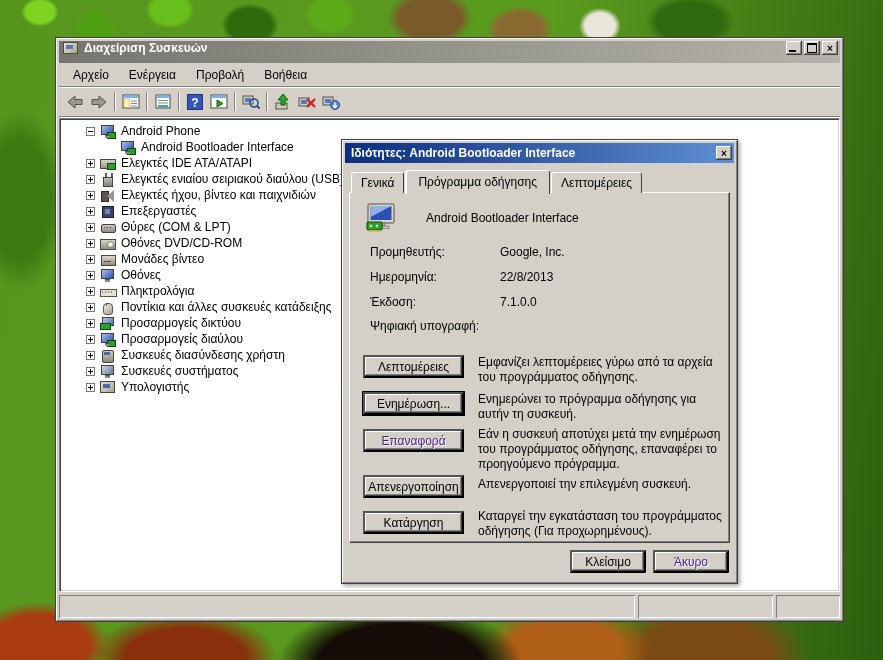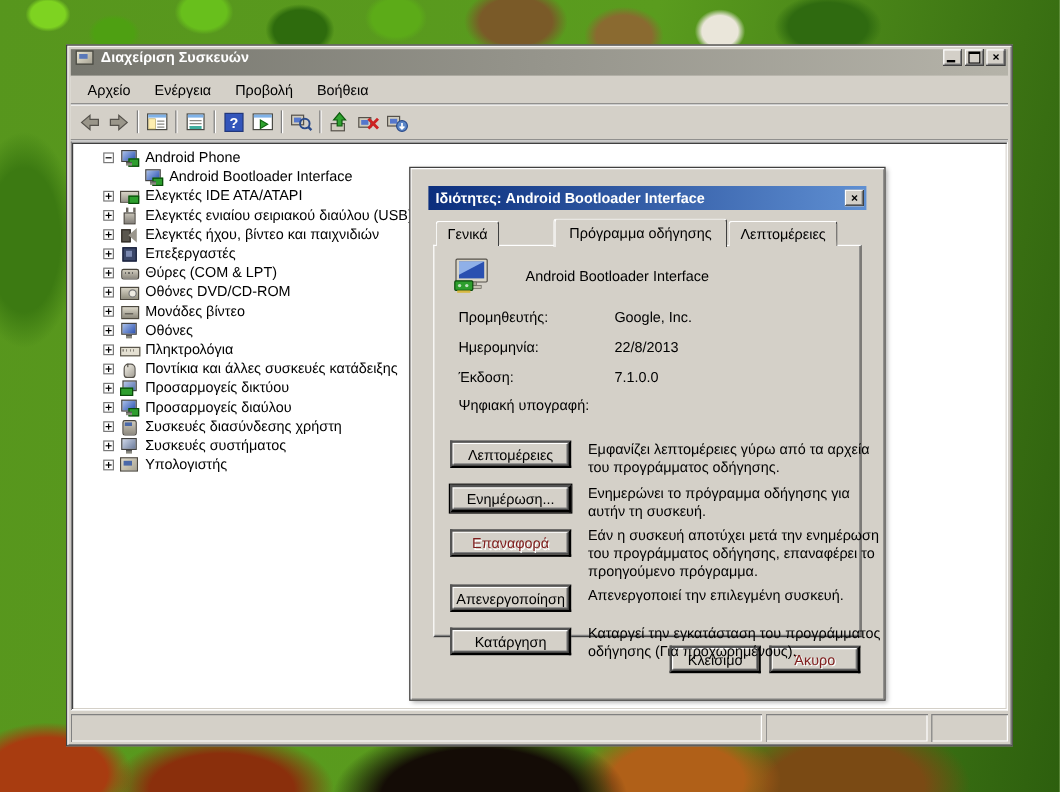--- a/index.html
+++ b/index.html
@@ -27,21 +27,21 @@
       linear-gradient(100deg,#57961d 0%,#5a9c1e 55%,#2d5f0e 100%);}
 
   
   .raised{background:#d4d0c8;border:1px solid #404040;
           box-shadow:inset 1px 1px 0 #ffffff,inset -1px -1px 0 #808080;}
   .btn{background:#d4d0c8;height:23px;display:flex;align-items:center;justify-content:center;
        font-size:12px;box-shadow:inset -1px -1px 0 #404040,inset 1px 1px 0 #fff,
        inset -2px -2px 0 #808080,inset 2px 2px 0 #d4d0c8;cursor:default;}
   .btn.default{box-shadow:0 0 0 1px #000,inset -1px -1px 0 #404040,inset 1px 1px 0 #fff,
        inset -2px -2px 0 #808080,inset 2px 2px 0 #d4d0c8;}
-  .btn.disabled{color:#7f1d1d;text-shadow:1px 1px 0 #fff;}
+  .btn.disabled{color:#4c1d95;text-shadow:1px 1px 0 #fff;}
 
   
   .main-window{position:absolute;left:55px;top:37px;width:789px;height:585px;z-index:1;
     box-sizing:border-box;padding:3px;display:flex;flex-direction:column;}
   .titlebar{height:22px;flex:none;background:linear-gradient(90deg,#76766e,#b5b3a9);
     display:flex;align-items:flex-start;padding:0 2px 0 4px;}
   .titlebar .title{color:#fff;font-weight:bold;flex:1;margin-left:5px;}
   .cap-btn{width:16px;height:14px;margin-left:2px;background:#d4d0c8;position:relative;
     box-shadow:inset -1px -1px 0 #404040,inset 1px 1px 0 #fff,inset -2px -2px 0 #808080;
     display:flex;align-items:center;justify-content:center;font-size:10px;font-weight:bold;}
@@ -127,30 +127,30 @@
   .ti-hid::before{content:"";position:absolute;left:2px;top:1px;width:10px;height:11px;
     background:linear-gradient(180deg,#cfcabc,#8e8a80);border:1px solid #46423a;border-radius:2px;}
   .ti-hid::after{content:"";position:absolute;left:4px;top:3px;width:6px;height:3px;background:#4a68a8;}
   .ti-system::before{content:"";position:absolute;left:1px;right:2px;top:0;bottom:3px;
     background:linear-gradient(135deg,#cfd8ea,#6a7a9a);border:1px solid #404040;}
   .ti-system::after{content:"";position:absolute;left:5px;right:6px;bottom:0;height:2px;
     background:#8a8a80;box-shadow:0 -1px 0 #555;}
 
   
   .dialog{position:absolute;left:341px;top:139px;width:397px;height:445px;z-index:2;
-    box-sizing:border-box;padding:15px;display:flex;flex-direction:column;
+    box-sizing:border-box;padding:3px;display:flex;flex-direction:column;
     box-shadow:inset 1px 1px 0 #ffffff,inset -1px -1px 0 #808080,2px 2px 4px rgba(0,0,0,.35);}
   .dlg-titlebar{height:20px;flex:none;background:linear-gradient(90deg,#0b2e7d,#5f8fd2);
     display:flex;align-items:center;padding:0 2px 0 6px;}
   .dlg-titlebar .title{color:#fff;font-weight:bold;flex:1;}
   .tabs{display:flex;align-items:flex-end;margin:7px 4px -1px;position:relative;z-index:3;padding-left:2px;}
   .tab{background:#d4d0c8;border-top:1px solid #fff;border-left:1px solid #fff;
     border-right:1px solid #404040;border-radius:3px 3px 0 0;padding:3px 9px 3px;margin-right:1px;position:relative;top:0;}
   .tab.active{padding:4px 12px 5px;margin-bottom:-1px;z-index:4;
-    box-shadow:inset 1px 0 0 #fff;margin-left:44px;}
+    box-shadow:inset 1px 0 0 #fff;}
   .tab-panel{flex:1;margin:0 4px;position:relative;z-index:1;background:#d4d0c8;
     border:1px solid;border-color:#fff #404040 #404040 #fff;
     box-shadow:inset -1px -1px 0 #808080;}
   .dev-row{position:absolute;left:16px;top:10px;display:flex;align-items:center;}
   .dev-name{margin-left:26px;font-weight:normal;}
   .fld-label{position:absolute;left:20px;}
   .fld-value{position:absolute;left:150px;width:234px;line-height:14px;}
   .act-btn{position:absolute;left:13px;width:101px;}
   .act-desc{position:absolute;left:128px;width:252px;line-height:15px;}
   .dlg-footer{height:37px;flex:none;display:flex;align-items:center;justify-content:flex-end;

